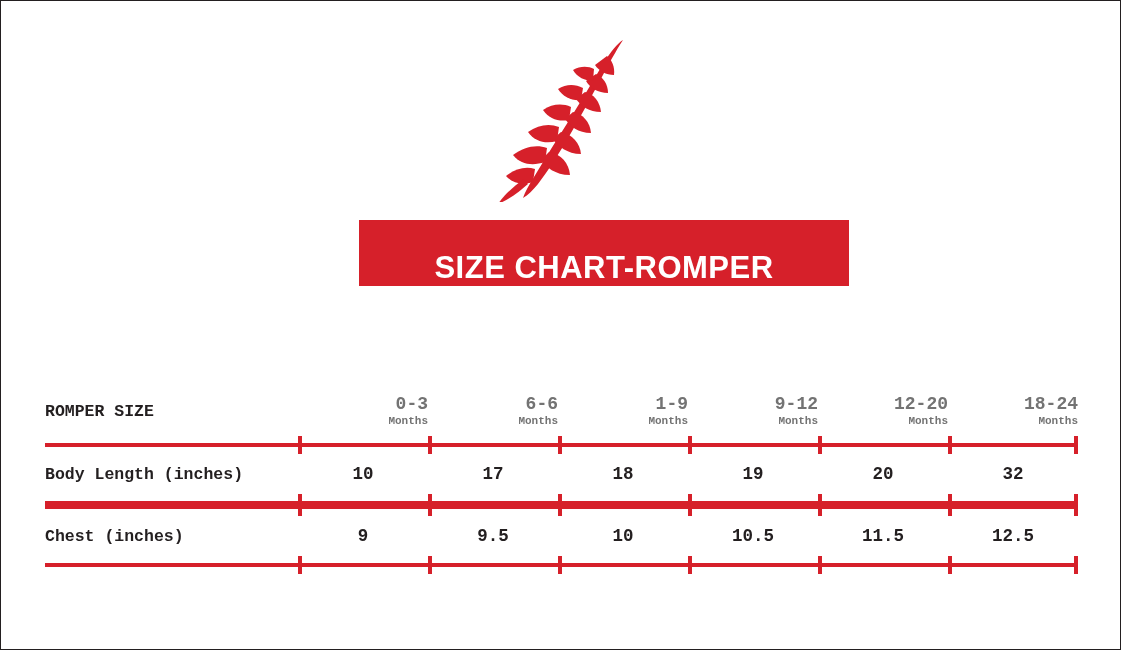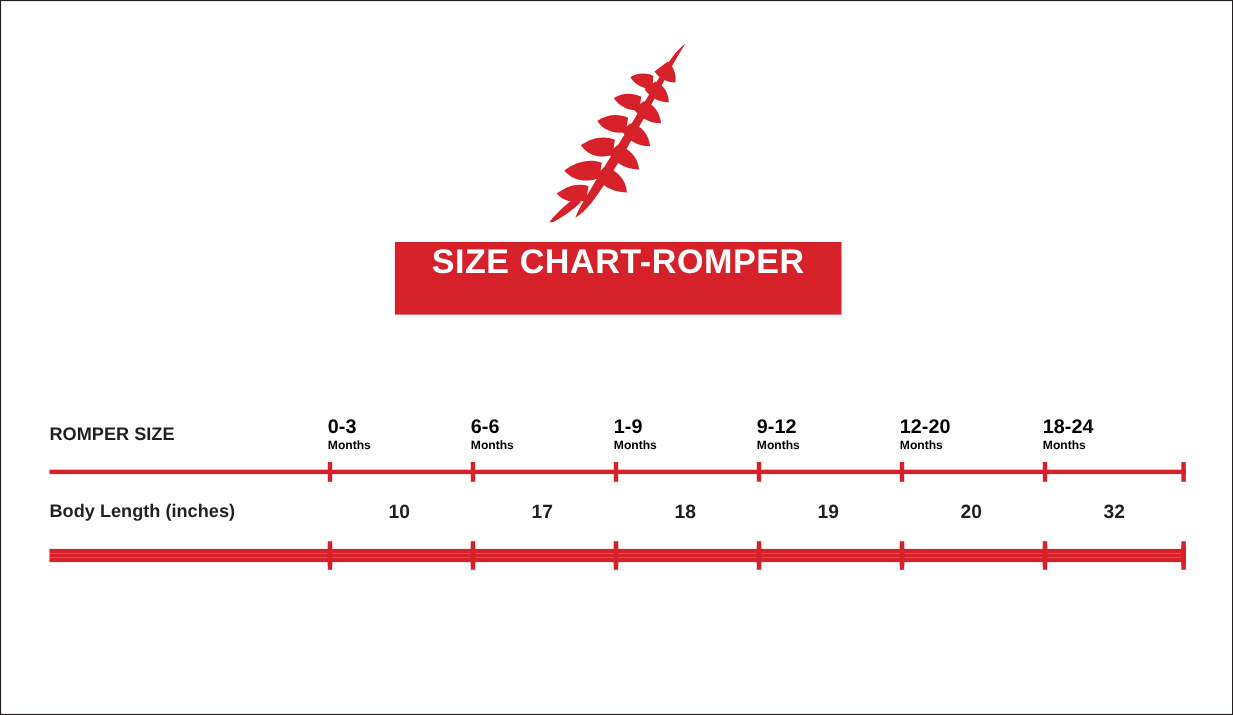--- a/index.html
+++ b/index.html
@@ -30,43 +30,44 @@
     align-items: center;
     justify-content: center;
   }
   #logo-wrap svg { display: block; }
 
   
   #title-banner {
     position: absolute;
     left: 358px;
     top: 219px;
-    width: 406px;
+    width: 490px;
     height: 66px;
     background: #d6202a;
     display: flex;
-    align-items: flex-start;
+    align-items: flex-end;
     justify-content: center;
   }
   #title-banner .title-text {
     color: #ffffff;
     font-size: 31px;
     font-weight: bold;
     letter-spacing: 0.5px;
     white-space: nowrap;
   }
 
   
   #chart-table {
     position: absolute;
     left: 44px;
-    top: 362px;
+    top: 378px;
     width: 1033px;
     border-collapse: collapse;
     table-layout: fixed;
+    font-family: Liberation Mono, monospace;
   }
   #chart-table col.label-col { width: 253px; }
   #chart-table col.data-col  { width: 130px; }
 
   #chart-table td, #chart-table th {
     padding: 0;
     border: 0;
     vertical-align: middle;
   }
 
@@ -74,37 +75,37 @@
   .hdr-row { height: 64px; }
   .row-label {
     text-align: left;
     font-size: 16.5px;
     font-weight: bold;
     color: #231f20;
     padding-left: 2px;
     white-space: nowrap;
   }
   .hdr-cell {
-    text-align: left;
-    color: #000000;
+    text-align: right;
+    color: #737373;
     line-height: 1.18;
   }
   .hdr-cell .rng {
     display: block;
     font-size: 18px;
     font-weight: bold;
   }
   .hdr-cell .unit {
     display: block;
     font-size: 11px;
     font-weight: bold;
   }
 
   
-  .data-row { height: 68px; margin-top: 24px; }
+  .data-row { height: 54px; margin-top: 24px; }
   .data-cell {
     text-align: center;
     font-size: 17.5px;
     font-weight: bold;
     color: #231f20;
   }
 
   
   .sep-row td { padding: 0; height: 4px; }
   .sep {
@@ -259,20 +260,29 @@
             <span class="tick t1"></span>
             <span class="tick t2"></span>
             <span class="tick t3"></span>
             <span class="tick t4"></span>
             <span class="tick t5"></span>
             <span class="tick t6"></span>
           </div>
         </td>
       </tr>
 
+      <tr class="data-row">
+        <td class="row-label">Chest (inches)</td>
+        <td class="data-cell">9</td>
+        <td class="data-cell">9.5</td>
+        <td class="data-cell">10</td>
+        <td class="data-cell">10.5</td>
+        <td class="data-cell">11.5</td>
+        <td class="data-cell">12.5</td>
+      </tr>
 
       <tr class="sep-row">
         <td colspan="7">
           <div class="sep">
             <span class="bar"></span>
             <span class="tick t0"></span>
             <span class="tick t1"></span>
             <span class="tick t2"></span>
             <span class="tick t3"></span>
             <span class="tick t4"></span>

